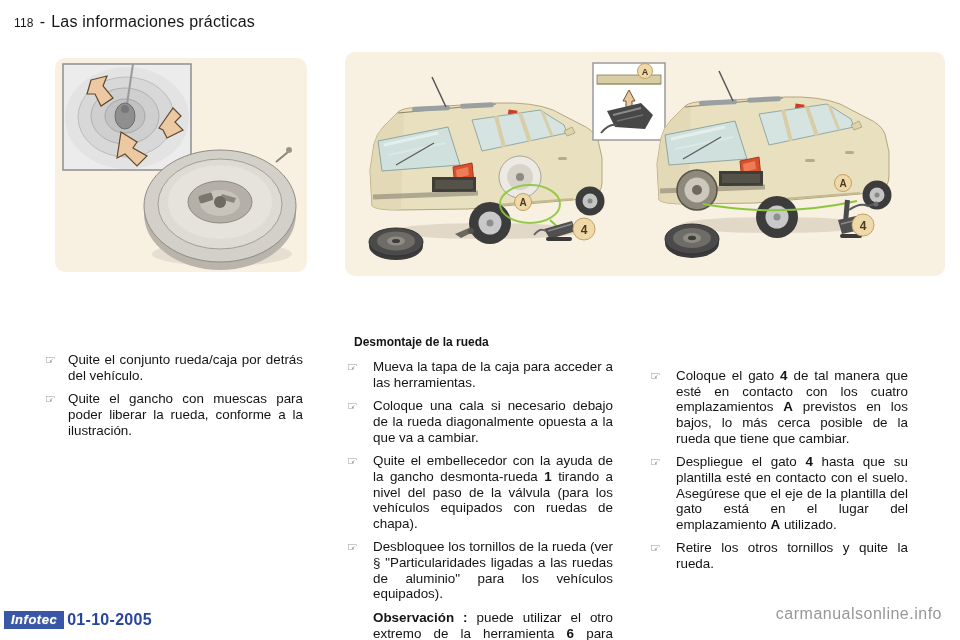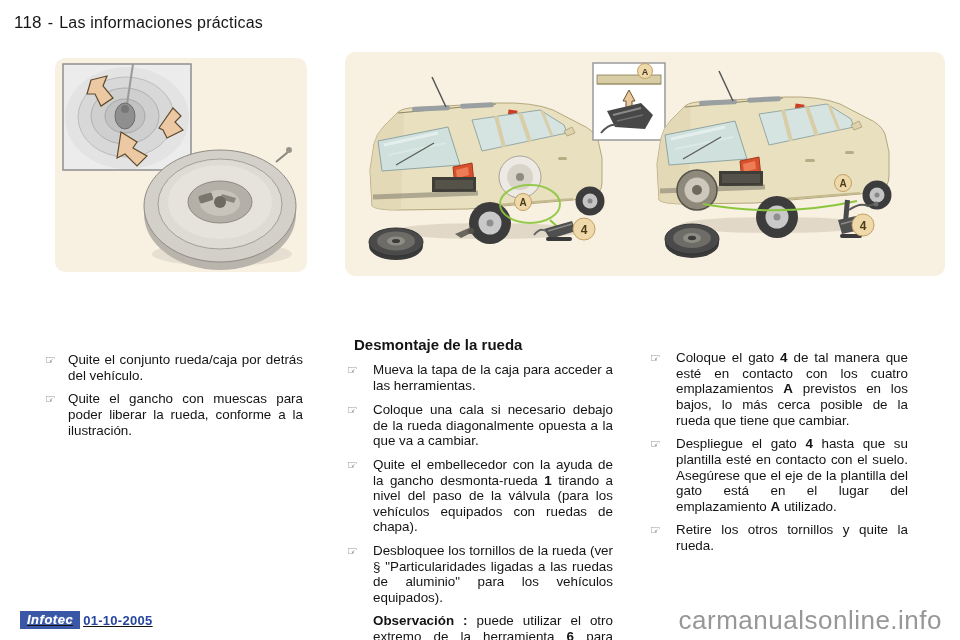--- a/index.html
+++ b/index.html
@@ -2,41 +2,41 @@
 <html style="--cream: #f8f0e1; --car-body: #e9e0c0; --label-fill: #efd9ab; --label-stroke: #c2a165; --green: #8cc63e; --taillight: #d9512c; --brand-blue: #3a57a7; --date-blue: #27479e; --watermark-gray: #979797;"><head>
 <meta charset="utf-8">
 <style>
   html,body{margin:0;padding:0;}
   body{
     width:960px;height:640px;position:relative;background:#ffffff;overflow:hidden;
     font-family:"Liberation Sans",sans-serif;color:#141414;
   }
   .abs{position:absolute;}
   .header{left:14px;top:13px;font-size:16px;color:#161616;letter-spacing:.2px;}
-  .header .pagenum{font-size:17px;}
+  .header .pagenum{font-size:12px;}
   .header .sep{margin:0 6px;}
   .col{font-size:13.4px;line-height:1.16;text-align:justify;}
   .col p{margin:0 0 8px 0;}
   .bullet{padding-left:26px;text-indent:-26px;}
   #col1 .bullet{padding-left:23px;text-indent:-23px;}
   .marker{display:inline-block;width:26px;text-indent:0;font-size:12px;color:#333;}
   #col1 .marker{width:23px;}
   .note{margin-left:26px !important;}
   .b{font-weight:700;}
-  h2.heading{font-size:15px;font-weight:700;margin:0 0 9px 7px;text-align:left;}
+  h2.heading{font-size:12px;font-weight:700;margin:0 0 9px 7px;text-align:left;}
   .footer-brand{
-    left:20px;top:611px;height:18px;display:flex;align-items:center;text-decoration:underline;
+    left:4px;top:611px;height:18px;display:flex;align-items:center;
   }
   .brand-box{
     background:var(--brand-blue,#3a57a7);color:#fff;font-weight:700;font-style:italic;
     font-size:13px;padding:1px 7px 2px 7px;letter-spacing:.5px;
     text-shadow:0 0 1px #9fb2e0;
   }
-  .brand-date{color:var(--date-blue,#27479e);font-weight:700;font-size:13px;margin-left:3px;letter-spacing:.3px;}
-  .watermark{right:18px;top:605px;font-size:26px;color:var(--watermark-gray,#979797);letter-spacing:.5px;}
+  .brand-date{color:var(--date-blue,#27479e);font-weight:700;font-size:16px;margin-left:3px;letter-spacing:.3px;}
+  .watermark{right:18px;top:605px;font-size:16px;color:var(--watermark-gray,#979797);letter-spacing:.5px;}
   svg text{font-family:"Liberation Sans",sans-serif;font-weight:700;fill:#4a3a18;text-anchor:middle;}
 </style>
 </head>
 <body>
 
 <div class="abs header">
   <span class="pagenum">118</span><span class="sep">-</span><span>Las informaciones prácticas</span>
 </div>
 
 <svg class="abs" style="left:55px;top:58px;" width="252" height="218" viewBox="0 0 252 218">
@@ -203,21 +203,21 @@
 
 <div class="abs col" id="col2" style="left:347px;top:336px;width:266px;">
   <h2 class="heading">Desmontaje de la rueda</h2>
   <p class="bullet"><span class="marker">☞</span><span><span>Mueva la tapa de la caja para acceder a las herramientas.</span></span></p>
   <p class="bullet"><span class="marker">☞</span><span><span>Coloque una cala si necesario debajo de la rueda diagonalmente opuesta a la que va a cambiar.</span></span></p>
   <p class="bullet"><span class="marker">☞</span><span><span>Quite el embellecedor con la ayuda de la gancho desmonta-rueda </span><span class="b">1</span><span> tirando a nivel del paso de la válvula (para los vehículos equipados con ruedas de chapa).</span></span></p>
   <p class="bullet"><span class="marker">☞</span><span><span>Desbloquee los tornillos de la rueda (ver § "Particularidades ligadas a las ruedas de aluminio" para los vehículos equipados).</span></span></p>
   <p class="note"><span class="b">Observación :</span><span> puede utilizar el otro extremo de la herramienta </span><span class="b">6</span><span> para desatornillar los tornillos de la rueda.</span></p>
 </div>
 
-<div class="abs col" id="col3" style="left:650px;top:350px;width:258px;">
+<div class="abs col" id="col3" style="left:650px;top:368px;width:258px;">
   <p class="bullet"><span class="marker">☞</span><span><span>Coloque el gato </span><span class="b">4</span><span> de tal manera que esté en contacto con los cuatro emplazamientos </span><span class="b">A</span><span> previstos en los bajos, lo más cerca posible de la rueda que tiene que cambiar.</span></span></p>
   <p class="bullet"><span class="marker">☞</span><span><span>Despliegue el gato </span><span class="b">4</span><span> hasta que su plantilla esté en contacto con el suelo. Asegúrese que el eje de la plantilla del gato está en el lugar del emplazamiento </span><span class="b">A</span><span> utilizado.</span></span></p>
   <p class="bullet"><span class="marker">☞</span><span><span>Retire los otros tornillos y quite la rueda.</span></span></p>
 </div>
 
 <div class="abs footer-brand">
   <span class="brand-box">Infotec</span>
   <span class="brand-date">01-10-2005</span>
 </div>
 <div class="abs watermark">carmanualsonline.info</div>

